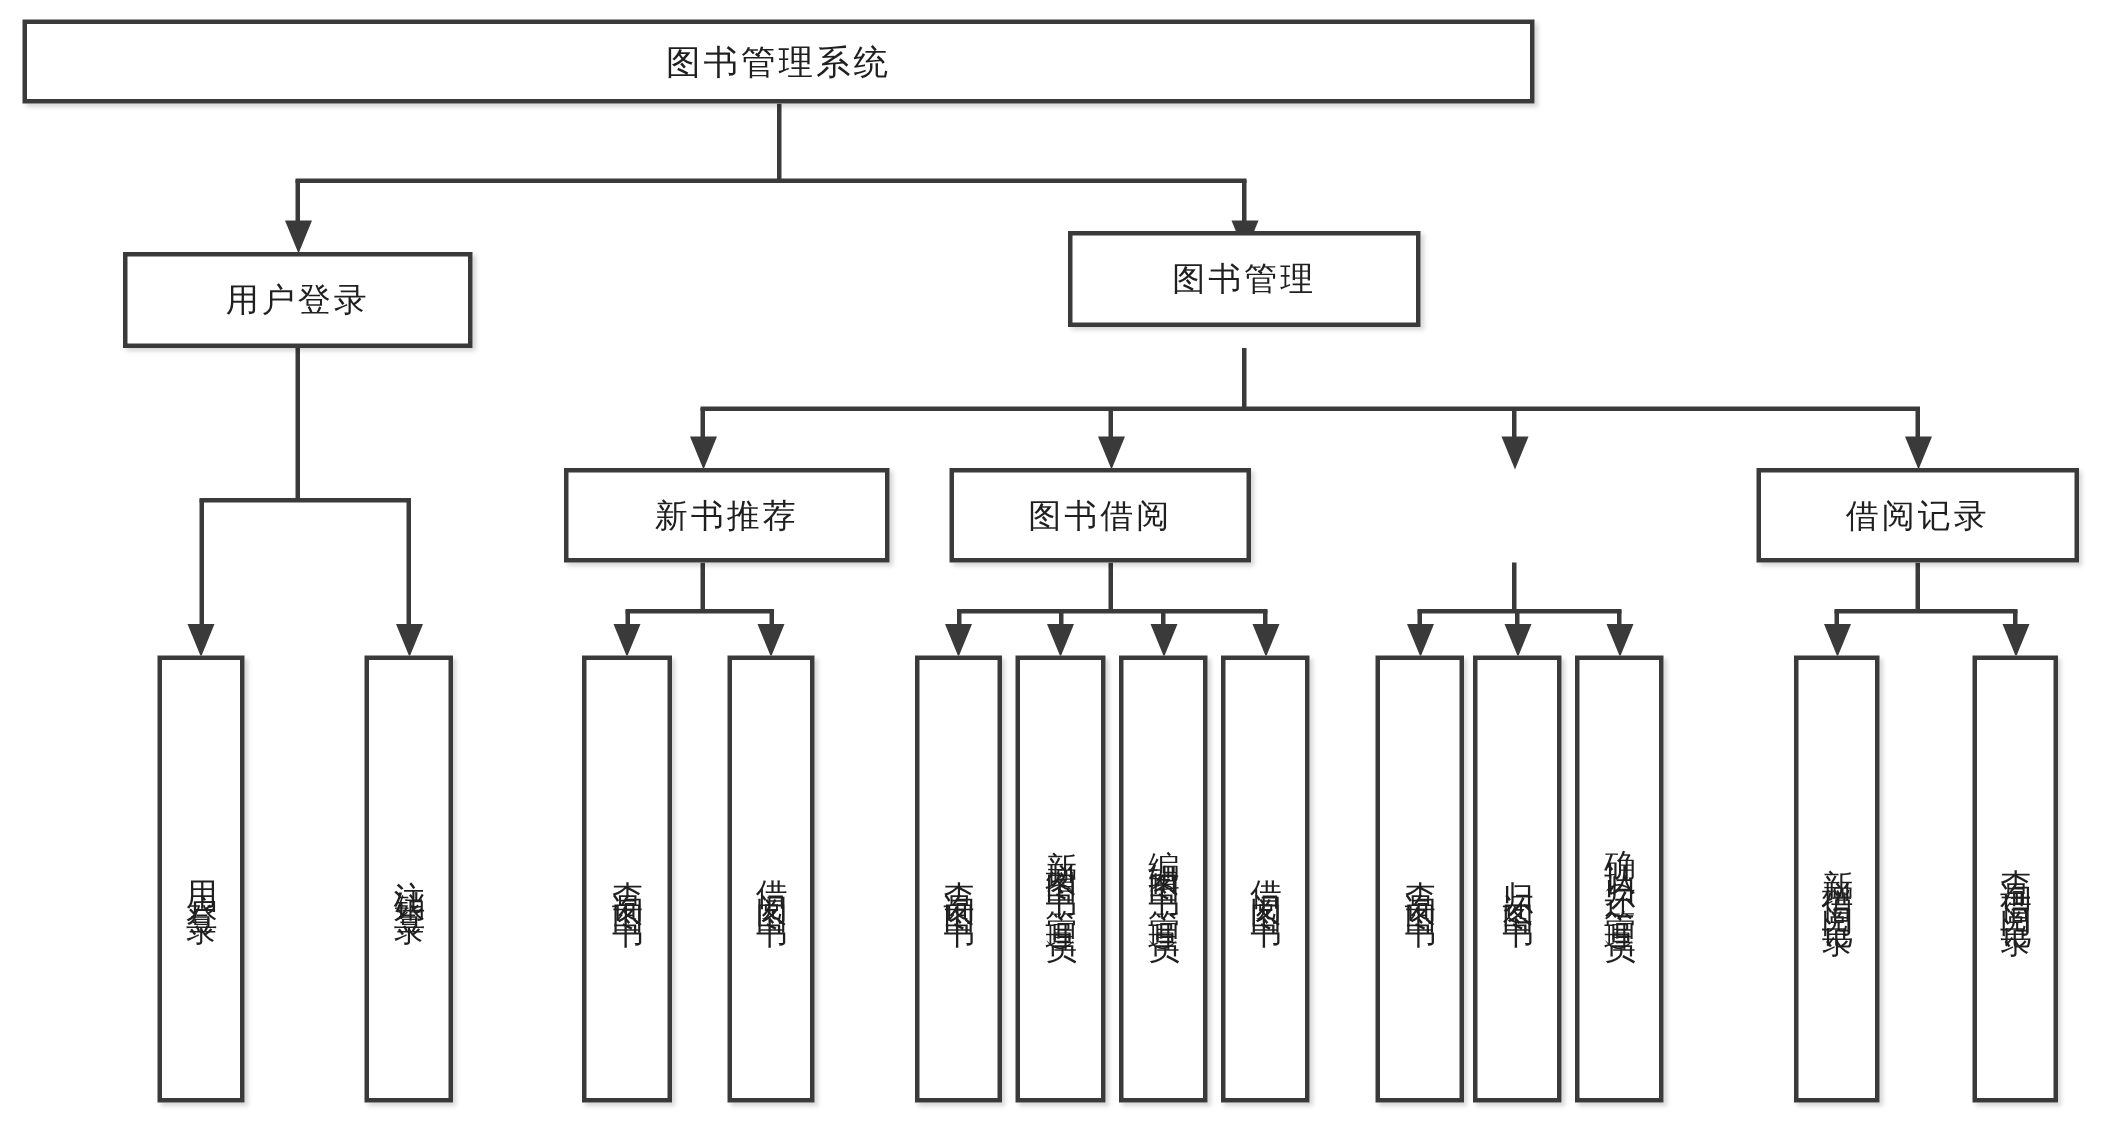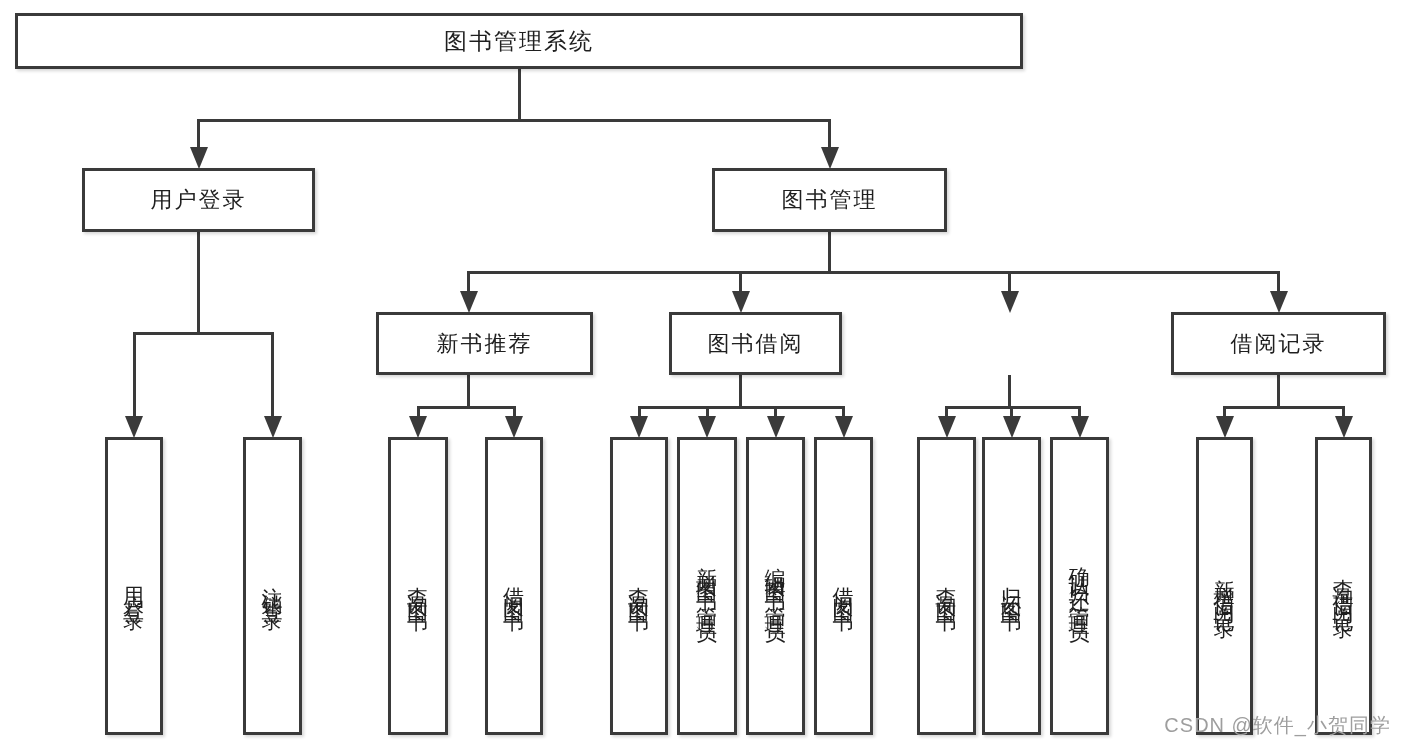--- a/index.html
+++ b/index.html
@@ -58,26 +58,25 @@
     letter-spacing: 1px;
     color: var(--wm, #9e9e9e);
     z-index: 5;
     white-space: nowrap;
   }
 </style>
 </head>
 <body>
 
 <div id="stage">
-  <div id="watermark">CSDN @软件_小贺同学</div>
 <div class="node h root" style="left: 15px; top: 13px; width: 1008px; height: 56px;">图书管理系统</div>
     <div class="node h" style="left: 82px; top: 168px; width: 233px; height: 64px;">用户登录</div>
-    <div class="node h" style="left: 712px; top: 168px; width: 235px; height: 64px;">图书管理</div>
+    <div class="node h" style="left: 712px; top: 154px; width: 235px; height: 64px;">图书管理</div>
     <div class="node h" style="left: 376px; top: 312px; width: 217px; height: 63px;">新书推荐</div>
-    <div class="node h" style="left: 669px; top: 312px; width: 173px; height: 63px;">图书借阅</div>
+    <div class="node h" style="left: 633px; top: 312px; width: 201px; height: 63px;">图书借阅</div>
     <div class="node h" style="left: 1171px; top: 312px; width: 215px; height: 63px;">借阅记录</div>
     <div class="node v" style="left: 105px; top: 437px; width: 58px; height: 298px;">用户登录</div>
     <div class="node v" style="left: 243px; top: 437px; width: 59px; height: 298px;">注销登录</div>
     <div class="node v" style="left: 388px; top: 437px; width: 60px; height: 298px;">查询图书</div>
     <div class="node v" style="left: 485px; top: 437px; width: 58px; height: 298px;">借阅图书</div>
     <div class="node v" style="left: 610px; top: 437px; width: 58px; height: 298px;">查询图书</div>
     <div class="node v" style="left: 677px; top: 437px; width: 60px; height: 298px;">新增图书（管理员）</div>
     <div class="node v" style="left: 746px; top: 437px; width: 59px; height: 298px;">编辑图书（管理员）</div>
     <div class="node v" style="left: 814px; top: 437px; width: 59px; height: 298px;">借阅图书</div>
     <div class="node v" style="left: 917px; top: 437px; width: 59px; height: 298px;">查询图书</div>

